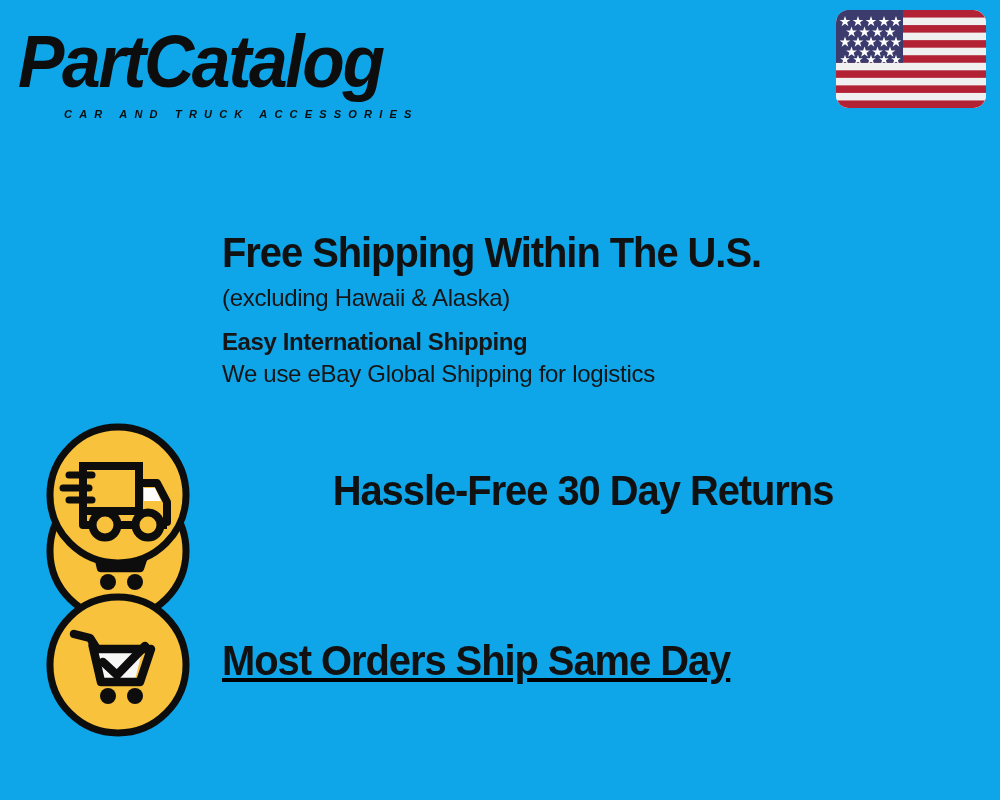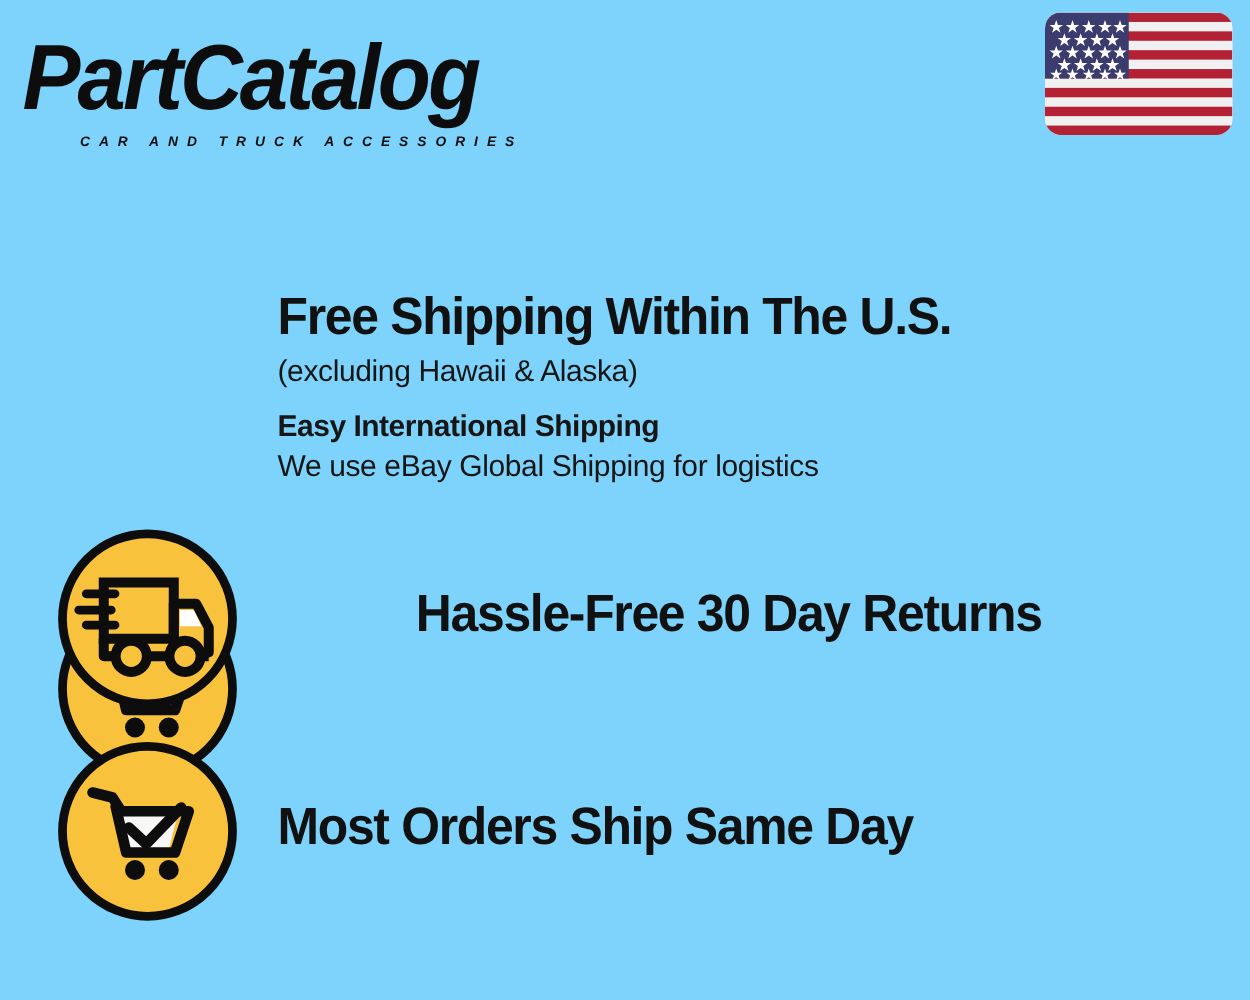--- a/index.html
+++ b/index.html
@@ -11,21 +11,21 @@
     width: 1000px;
     height: 800px;
     background: #ffffff;
     font-family: "Liberation Sans", sans-serif;
     overflow: hidden;
   }
   .banner {
     position: relative;
     width: 1000px;
     height: 800px;
-    background: #7dd3fc;
+    background: #0ea5e9;
   }
 
   
   .logo-block {
     position: absolute;
     left: 18px;
     top: 22px;
     width: 480px;
     height: 100px;
   }
@@ -135,21 +135,21 @@
   #feature-shipping .feature-text { top: 0px; }
   #feature-shipping .feature-heading { margin-bottom: 4px; }
   #feature-shipping .sub-hawaii { margin-bottom: 12px; }
 
   #feature-returns { top: 422px; }
   #feature-returns .feature-icon { top: 0px; }
   #feature-returns .feature-text { top: 44px; text-align: center; }
 
   #feature-sameday { top: 592px; }
   #feature-sameday .feature-icon { top: 0px; }
-  #feature-sameday .feature-text { top: 44px; }
+  #feature-sameday .feature-text { top: 44px; text-decoration: underline; }
 </style>
 </head>
 <body>
 
 <div class="banner">
 
   <div class="logo-block">
     <div class="logo-wordmark">PartCatalog</div>
     <div class="logo-tagline">CAR AND TRUCK ACCESSORIES</div>
   </div>

